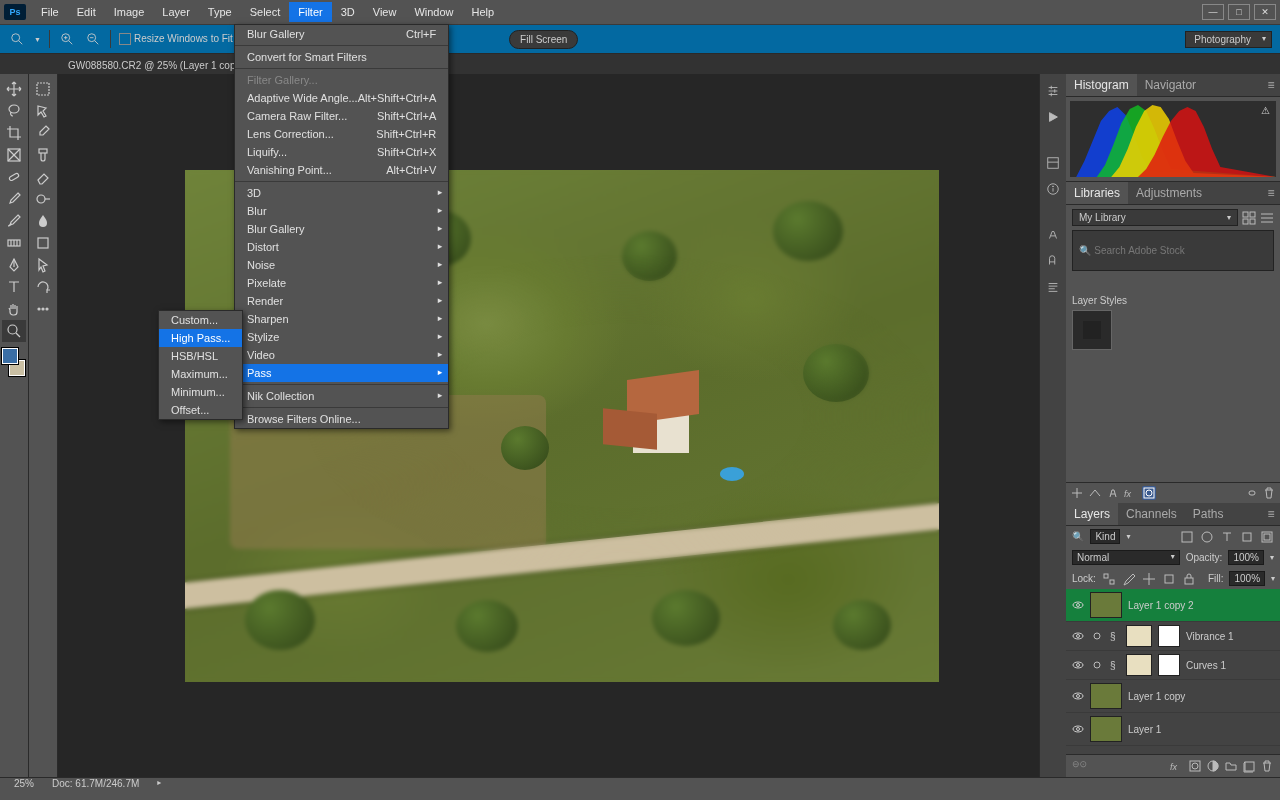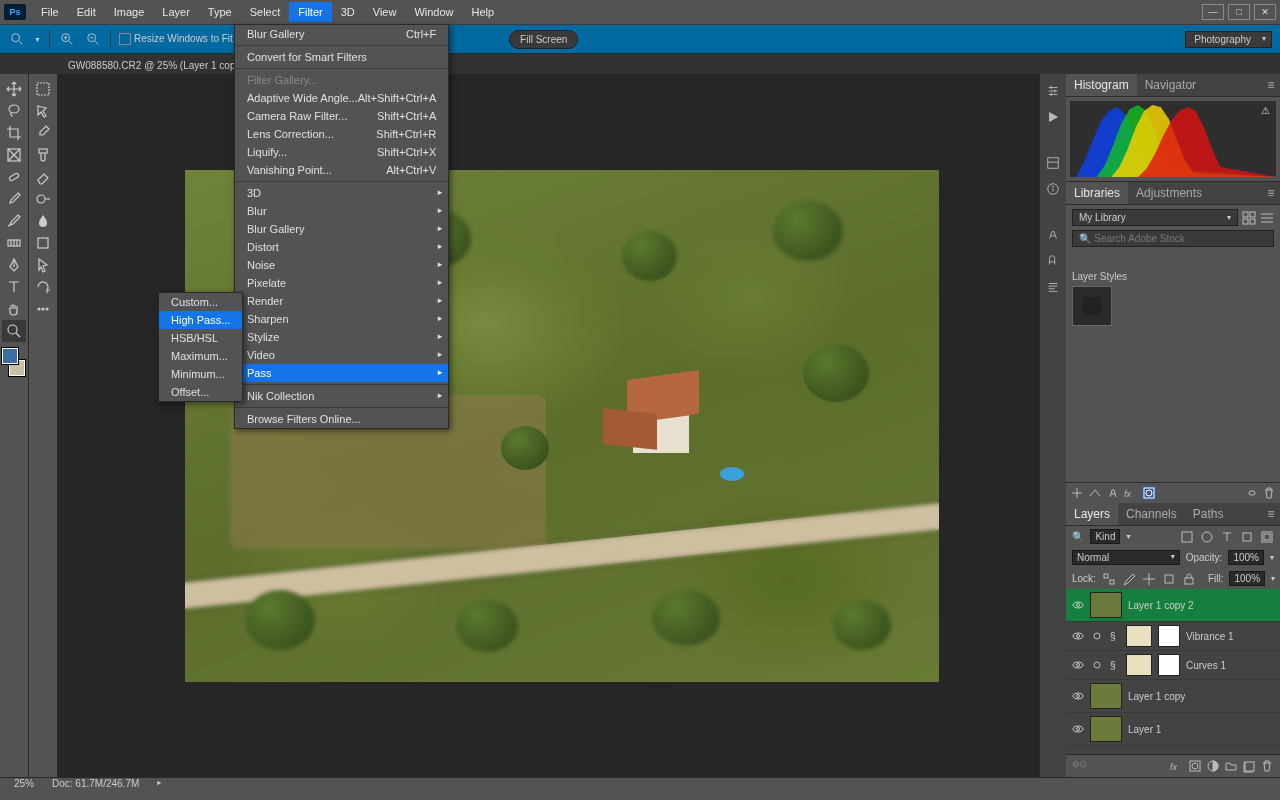--- a/index.html
+++ b/index.html
@@ -48,42 +48,42 @@
 .roof1{position:absolute;top:0;left:28px;width:72px;height:44px;background:#b5673f;transform:skewY(-8deg)}
 .roof2{position:absolute;top:36px;left:4px;width:54px;height:36px;background:#a55a36;transform:skewY(6deg)}
 .wall{position:absolute;top:30px;left:34px;width:56px;height:48px;background:#e8e1d0}
 .pool{position:absolute;left:71%;top:58%;width:24px;height:14px;background:#3aa0d8;border-radius:50%}
 .trees{position:absolute;inset:0}
 .tree{position:absolute;border-radius:50%;background:radial-gradient(circle at 35% 30%,#5b7a2e,#314518)}
 .blurlay{position:absolute;inset:0;backdrop-filter:blur(2px);-webkit-backdrop-filter:blur(2px);mask:radial-gradient(ellipse 60% 45% at 58% 48%,transparent 40%,#000 70%);-webkit-mask:radial-gradient(ellipse 60% 45% at 58% 48%,transparent 40%,#000 70%)}
 
 .dropdown{position:absolute;background:#535353;border:1px solid #2a2a2a;box-shadow:2px 2px 6px rgba(0,0,0,.5);z-index:50;font-size:11px;min-width:208px}
 .dd-filter{top:24px;left:234px}
-.dd-other{top:292px;left:158px;min-width:76px}
+.dd-other{top:310px;left:158px;min-width:76px}
 .dd-item{display:flex;justify-content:space-between;padding:3px 12px;color:#e0e0e0;position:relative}
 .dd-item.arrow::after{content:"▸";position:absolute;right:6px;font-size:9px}
 .dd-item.hi{background:#1473e6;color:#fff}
 .dd-item.dim{color:#888}
 .dd-sep{height:1px;background:#3a3a3a;margin:2px 0}
 
 .rightdock{width:214px;background:#535353;display:flex;flex-direction:column;border-left:1px solid #2a2a2a}
 .rcol{width:26px;background:#434343;position:absolute;right:214px;top:0;bottom:0;border-left:1px solid #2a2a2a;display:flex;flex-direction:column;align-items:center;gap:8px;padding-top:8px}
 .ric{width:18px;height:18px;display:flex;align-items:center;justify-content:center}
 .ric svg{width:14px;height:14px;stroke:#bbb;fill:none}
 .panel{border-bottom:1px solid #2a2a2a}
 .ptabs{display:flex;background:#434343;font-size:12px;border-bottom:1px solid #2a2a2a}
 .ptab{padding:4px 8px;color:#aaa}
 .ptab.act{background:#535353;color:#e6e6e6}
 .ptab-menu{margin-left:auto;width:18px;display:flex;align-items:center;justify-content:center;color:#aaa}
 .hist{height:76px;background:#2e2e2e;margin:4px;position:relative;overflow:hidden}
 .warn{position:absolute;top:4px;right:6px;color:#ccc;font-size:10px}
 .hsvg{width:100%;height:100%}
 .libbody{padding:4px 6px}
 .libdd{background:#3a3a3a;border:1px solid #222;padding:2px 6px;font-size:10px;display:flex;justify-content:space-between;align-items:center}
-.libsearch{background:#3a3a3a;border:1px solid #222;padding:2px 6px;font-size:10px;color:#777;margin-top:4px}
+.libsearch{background:#3a3a3a;border:1px solid #222;padding:14px 6px;font-size:10px;color:#777;margin-top:4px}
 .lstyle{margin-top:24px;font-size:10px}
 .lthumb{width:38px;height:38px;background:#2a2a2a;border:1px solid #666;margin-top:4px;display:flex;align-items:center;justify-content:center}
 .lthumb div{width:18px;height:18px;background:#222}
 .layerspanel{flex:1;display:flex;flex-direction:column}
 .lrow{display:flex;align-items:center;gap:6px;padding:3px 6px;font-size:10px}
 .lsel{background:#2a2a2a;border:1px solid #1a1a1a;padding:1px 4px}
 .layerlist{flex:1;background:#434343;overflow:auto}
 .layer{display:flex;align-items:center;padding:3px 6px;gap:6px;font-size:10px;border-bottom:1px solid #3a3a3a}
 .layer.sel{background:#15803d}
 .eye{width:12px;height:12px}

